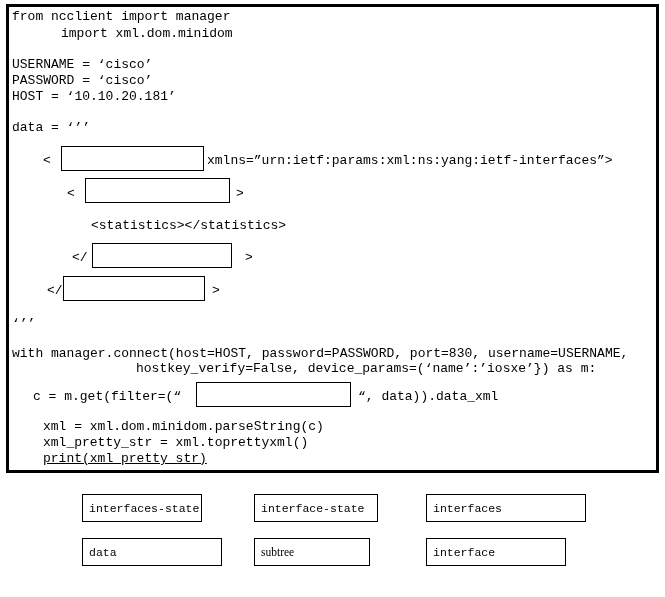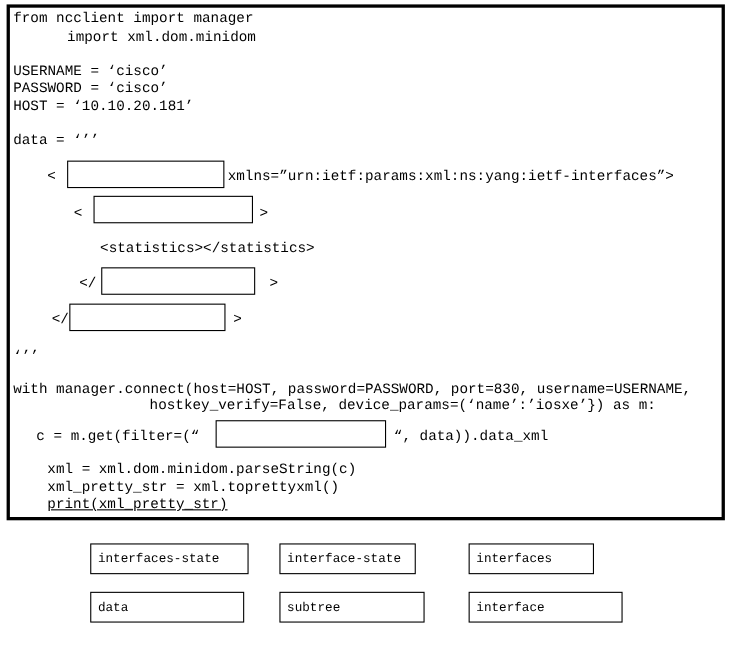--- a/index.html
+++ b/index.html
@@ -98,19 +98,19 @@
     <div class="code-line" style="left: 43px; top: 452px; text-decoration: underline;">print(xml_pretty_str)</div>
   </div>
 <div id="blanks-layer">
     <div class="blank-box" style="left: 61px; top: 146px; width: 143px; height: 25px;"></div>
     <div class="blank-box" style="left: 85px; top: 178px; width: 145px; height: 25px;"></div>
     <div class="blank-box" style="left: 92px; top: 243px; width: 140px; height: 25px;"></div>
     <div class="blank-box" style="left: 63px; top: 276px; width: 142px; height: 25px;"></div>
     <div class="blank-box" style="left: 196px; top: 382px; width: 155px; height: 25px;"></div>
   </div>
 <div id="answer-bank-layer">
-    <div class="answer-tile" style="left: 82px; top: 494px; width: 144px; height: 28px;">interfaces-state</div>
+    <div class="answer-tile" style="left: 82px; top: 494px; width: 120px; height: 28px;">interfaces-state</div>
     <div class="answer-tile" style="left: 254px; top: 494px; width: 124px; height: 28px;">interface-state</div>
-    <div class="answer-tile" style="left: 426px; top: 494px; width: 114px; height: 28px;">interfaces</div>
+    <div class="answer-tile" style="left: 426px; top: 494px; width: 160px; height: 28px;">interfaces</div>
     <div class="answer-tile" style="left: 82px; top: 538px; width: 140px; height: 28px;">data</div>
-    <div class="answer-tile" style="left: 254px; top: 538px; width: 132px; height: 28px;">subtree</div>
+    <div class="answer-tile" style="left: 254px; top: 538px; width: 116px; height: 28px; font-family: Liberation Serif, serif;">subtree</div>
     <div class="answer-tile" style="left: 426px; top: 538px; width: 140px; height: 28px;">interface</div>
   </div>
 
 </body></html>

